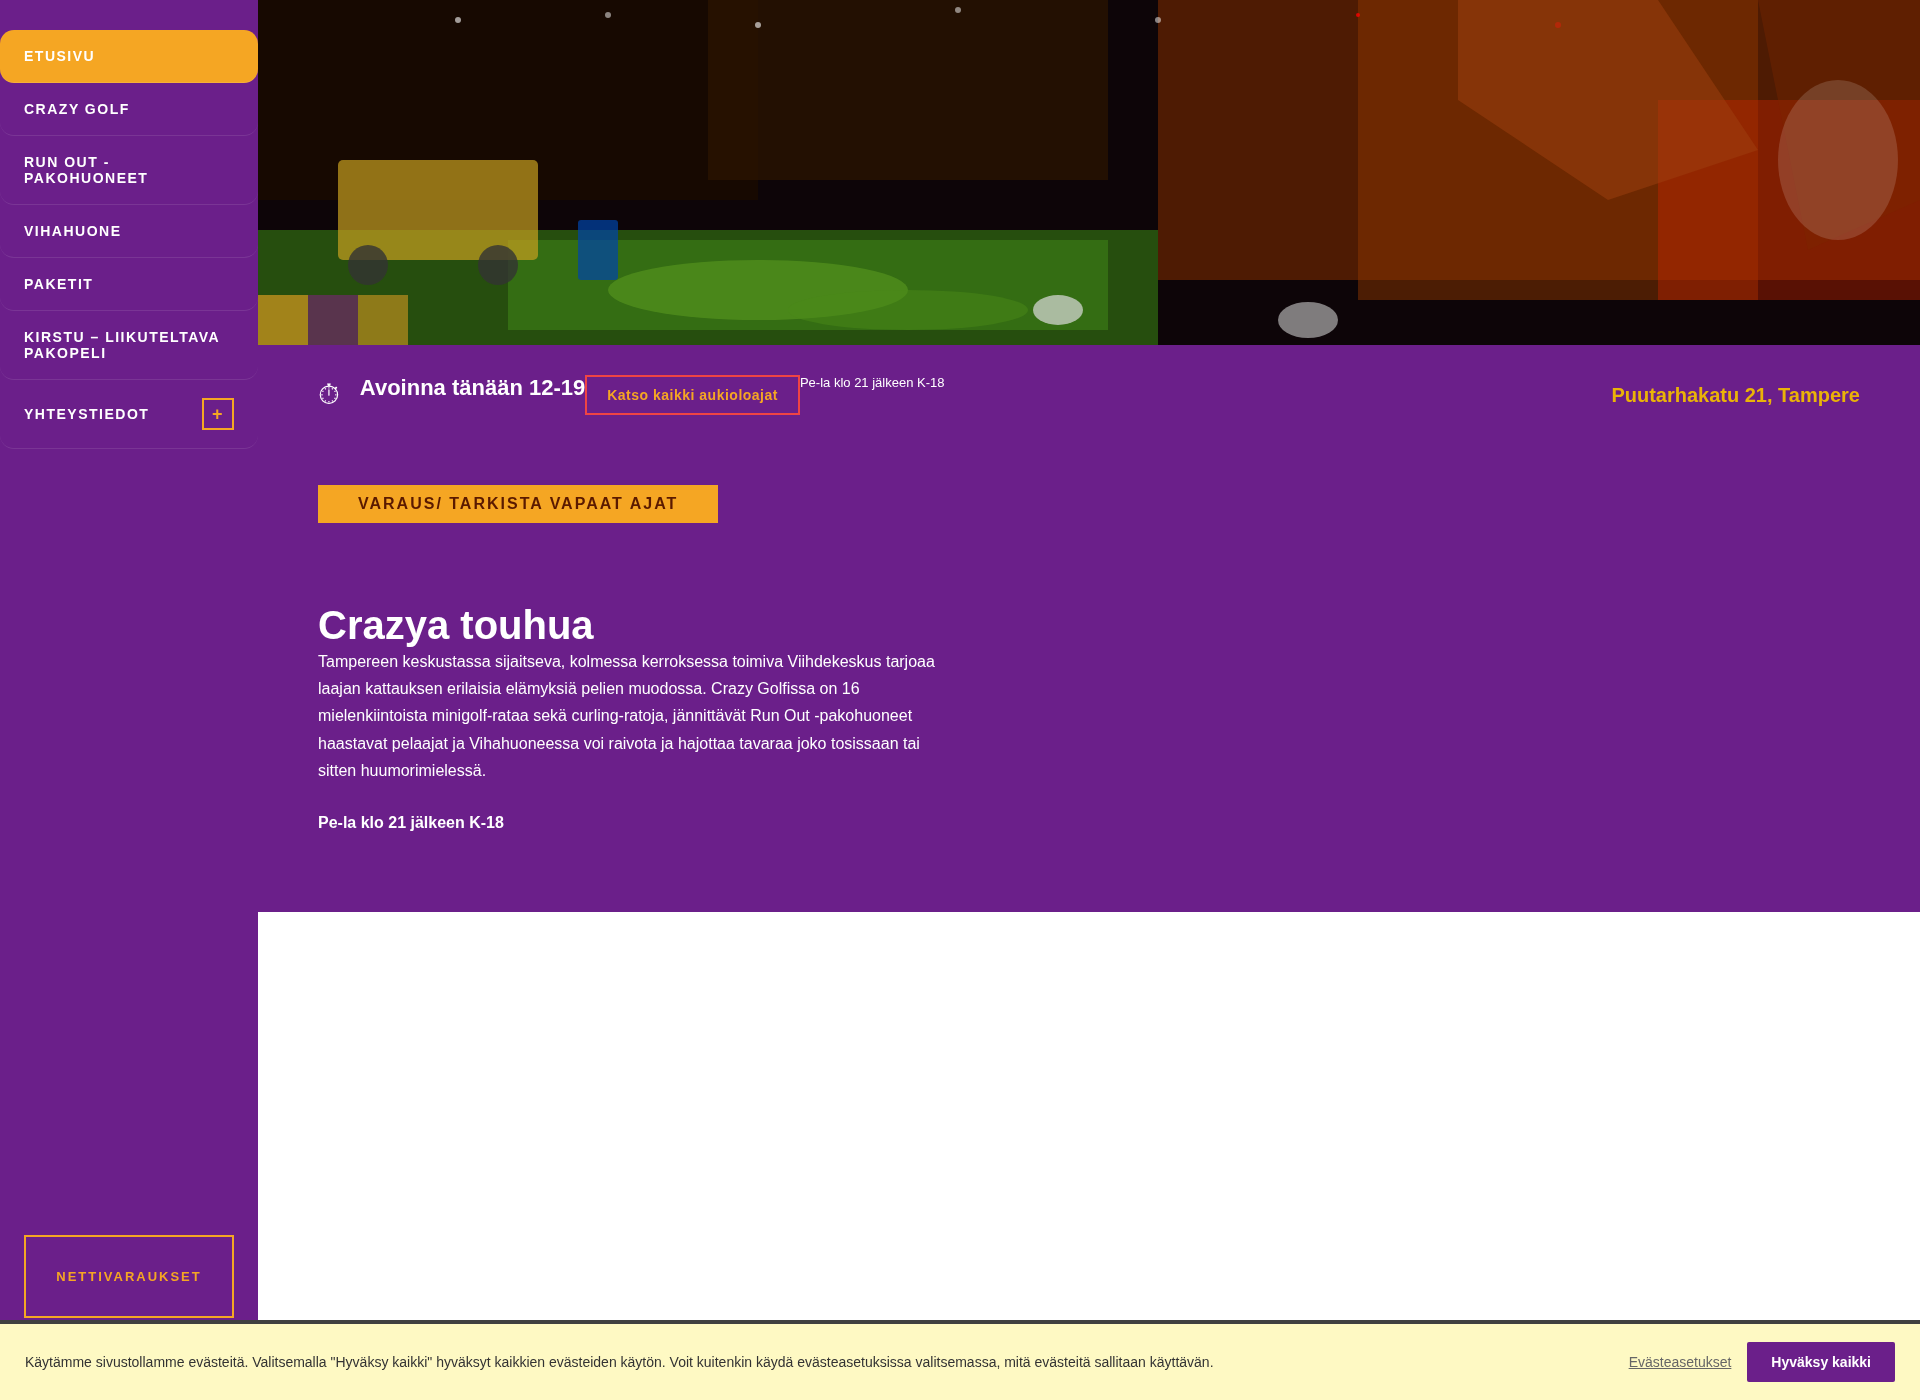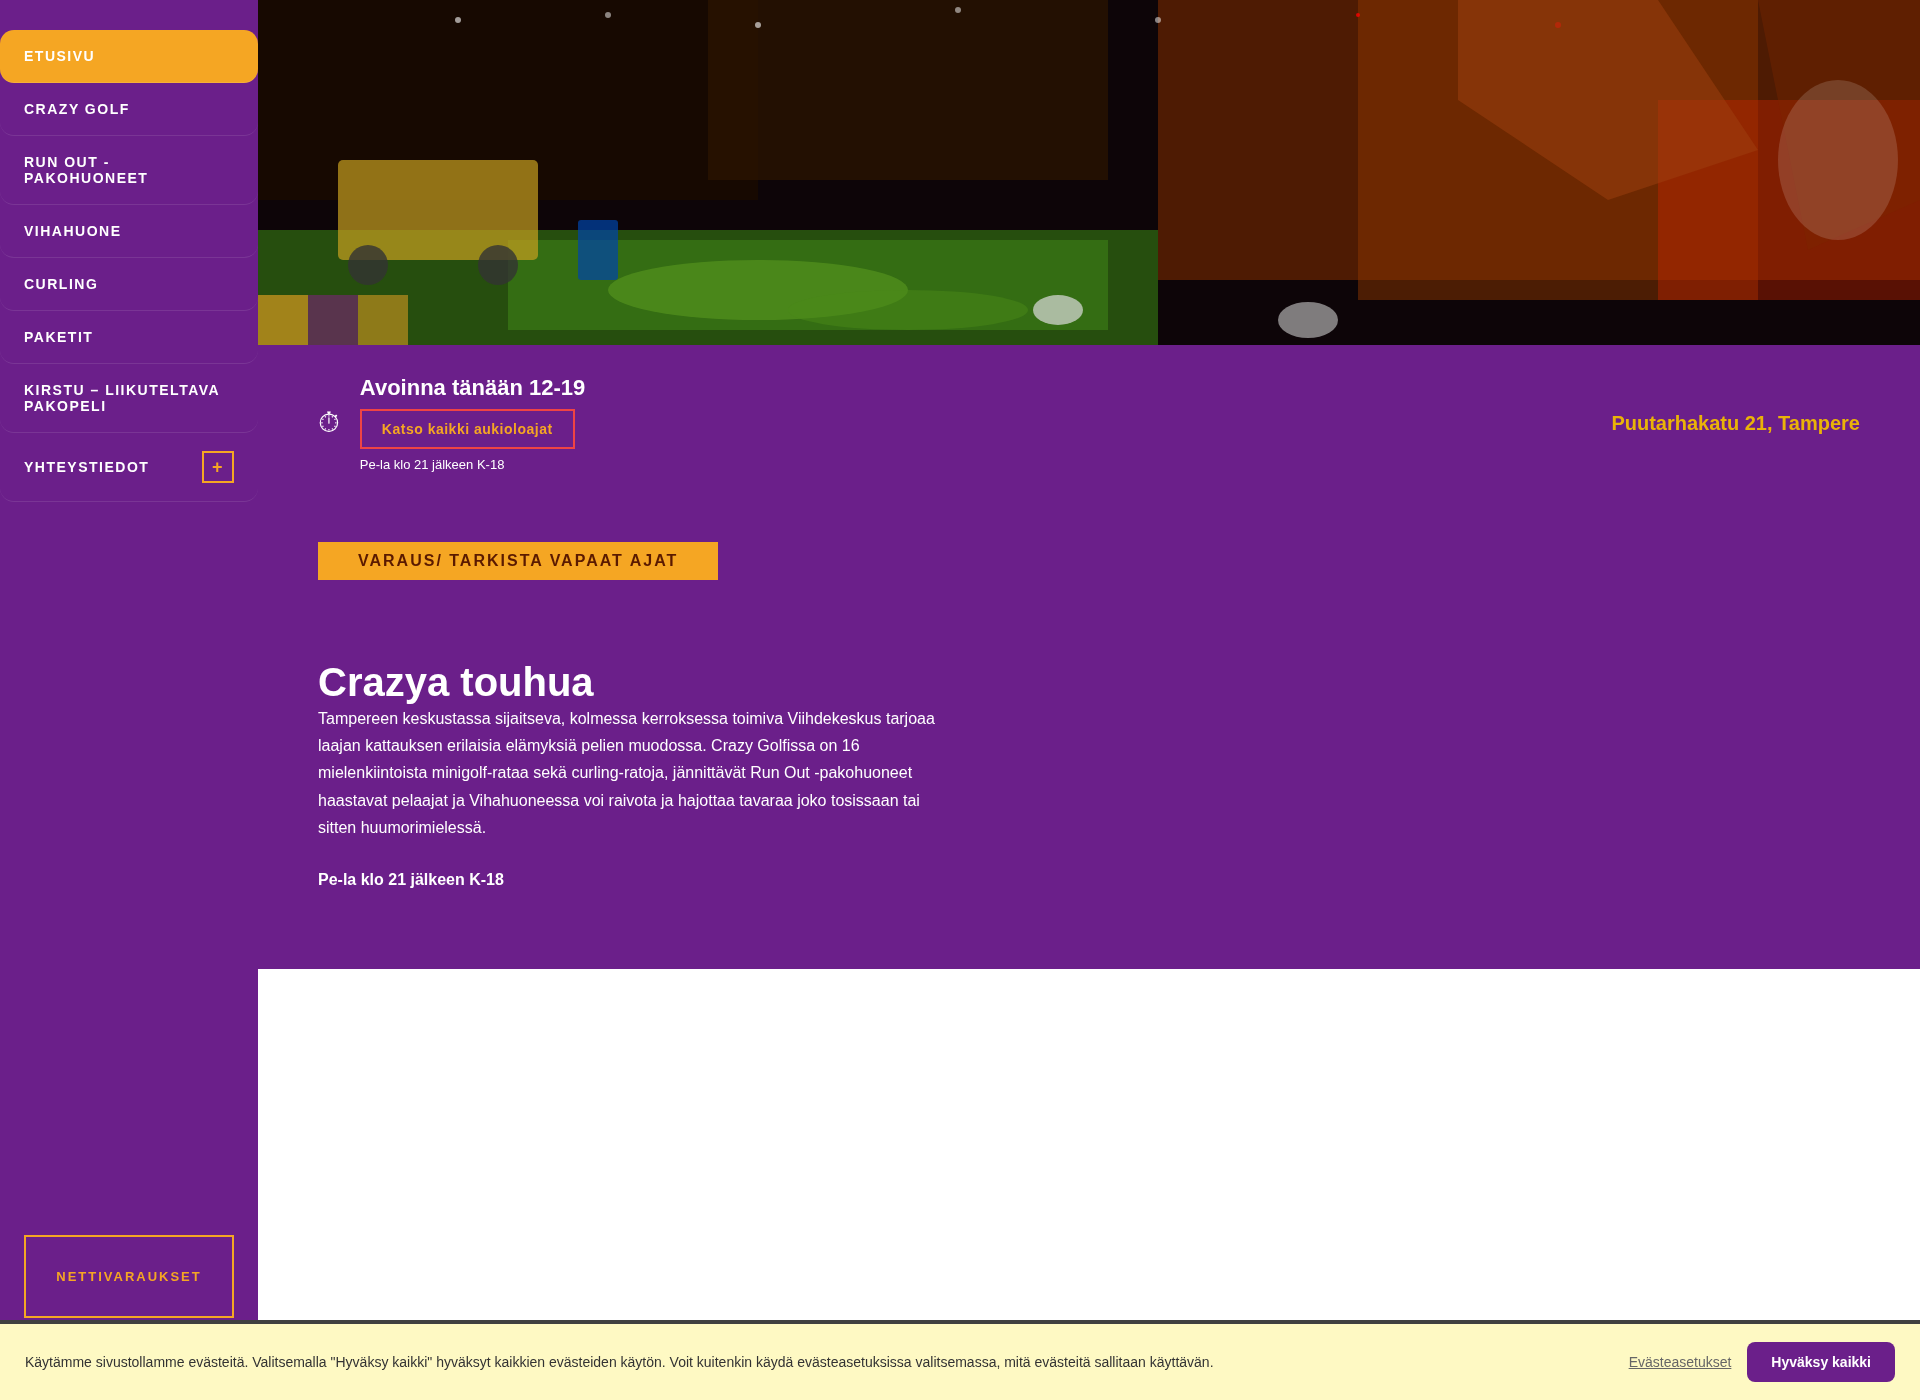--- a/index.html
+++ b/index.html
@@ -150,23 +150,23 @@
       font-size: 28px;
       color: #fff;
     }
     .info-open-text {
       font-size: 22px;
       font-weight: 700;
       color: #fff;
     }
     .info-buttons {
       display: flex;
-      flex-direction: column;
+      flex-direction: row;
       align-items: flex-start;
-      gap: 8px;
+      gap: 0;
     }
     .katso-btn {
       border: 2px solid #ef4444;
       color: #f5a623;
       background: transparent;
       padding: 10px 20px;
       font-size: 14px;
       font-weight: 600;
       cursor: pointer;
       letter-spacing: 0.5px;
@@ -252,21 +252,21 @@
     }
     .cookie-accept-btn {
       background: #6b1f8a;
       color: #fff;
       border: none;
       padding: 12px 24px;
       font-size: 14px;
       font-weight: 600;
       cursor: pointer;
       white-space: nowrap;
-      border-radius: 8px;
+      border-radius: 2px;
     }
 
     
     .nav-item.etusivu-active {
       background: #f5a623 !important;
       color: #fff !important;
     }
   </style>
 </head>
 <body>
@@ -278,23 +278,20 @@
       <span>ETUSIVU</span>
     </a>
     <a class="nav-item">
       <span>CRAZY GOLF</span>
     </a>
     <a class="nav-item">
       <span>RUN OUT -PAKOHUONEET</span>
     </a>
     <a class="nav-item">
       <span>VIHAHUONE</span>
-    </a>
-    <a class="nav-item">
-      <span>CURLING</span>
     </a>
     <a class="nav-item">
       <span>PAKETIT</span>
     </a>
     <a class="nav-item">
       <span>KIRSTU – LIIKUTELTAVA PAKOPELI</span>
     </a>
     <a class="nav-item">
       <span>YHTEYSTIEDOT</span>
       <span class="nav-item-plus">+</span>

